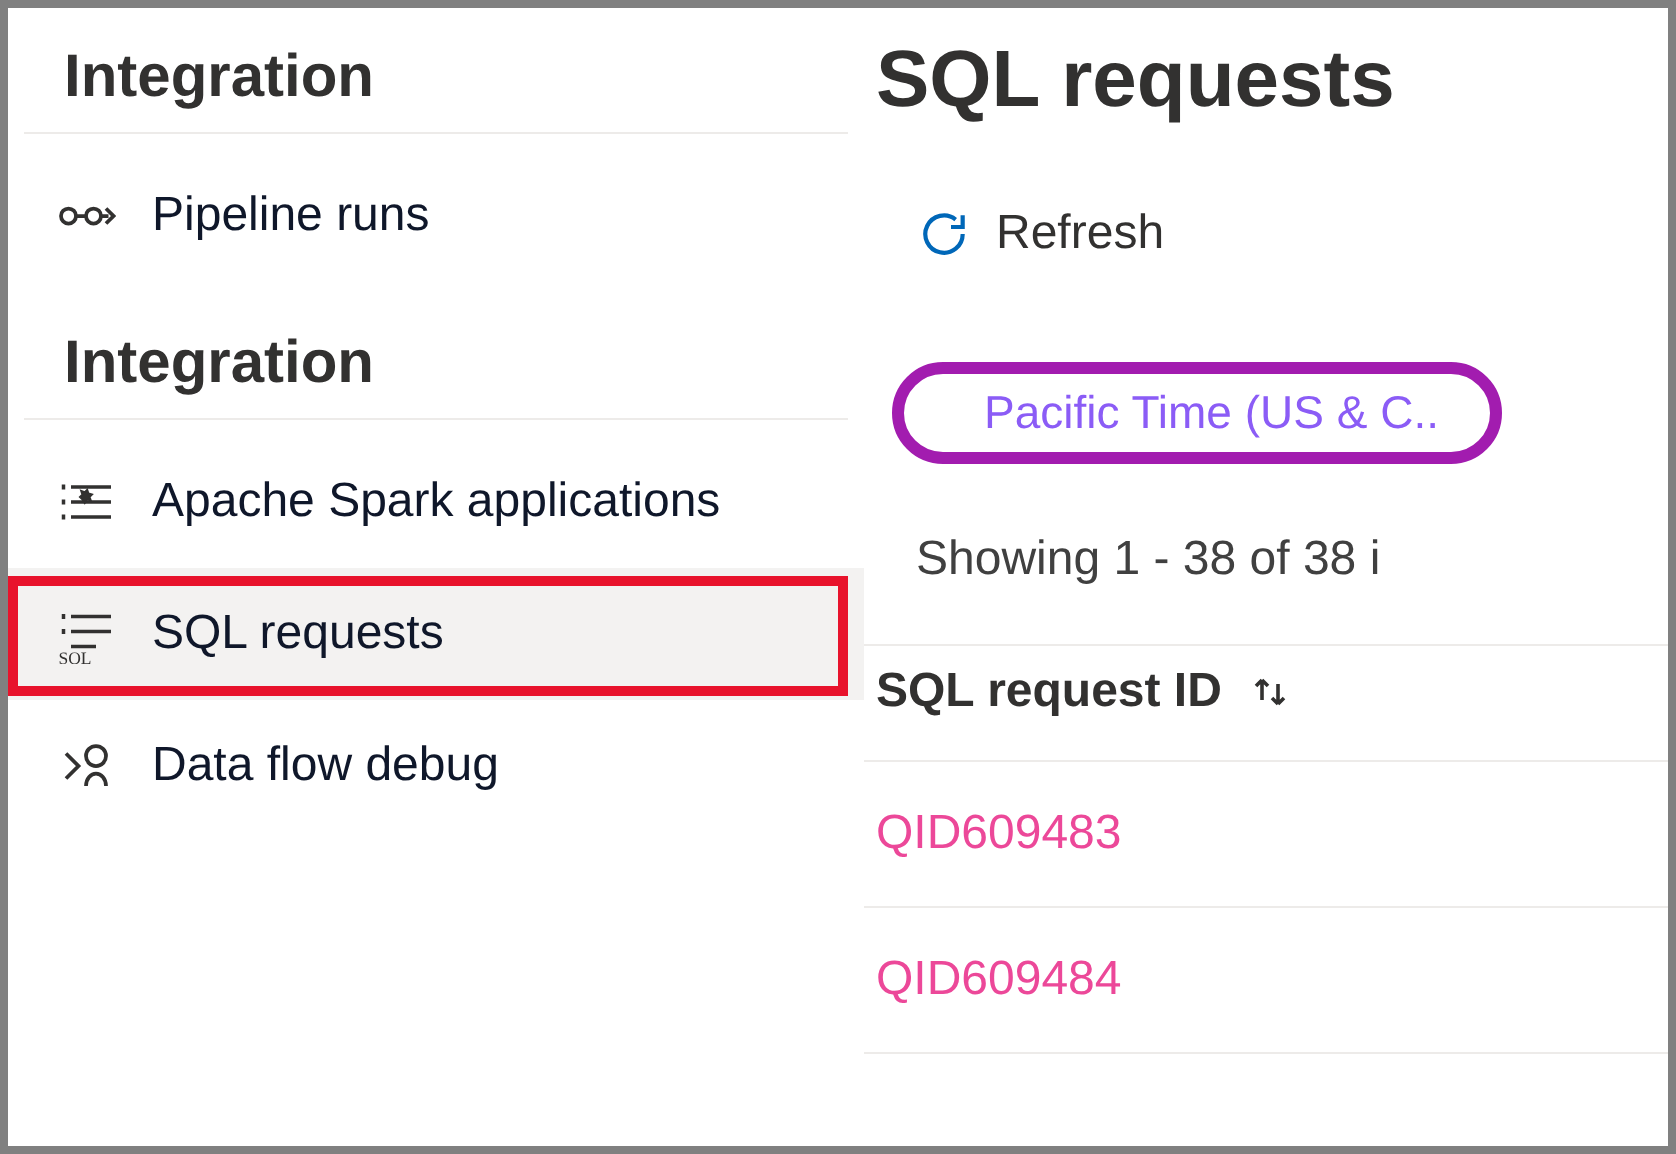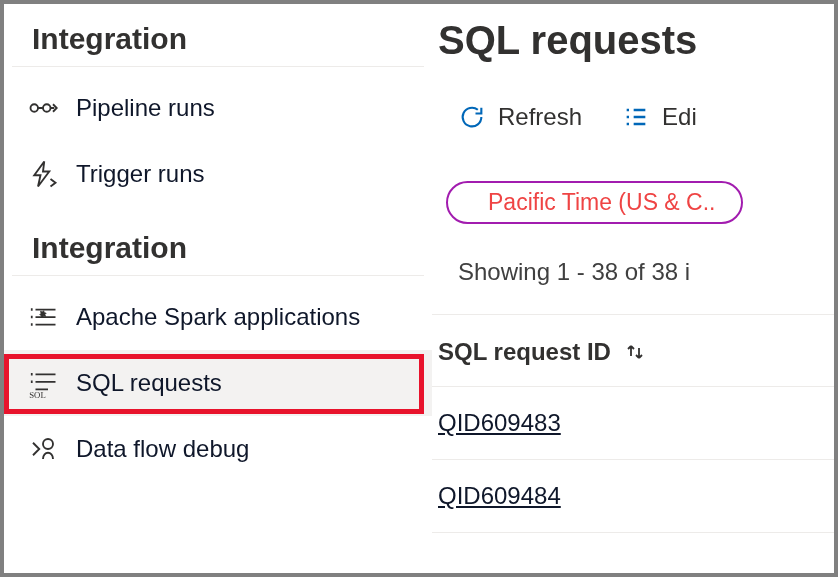--- a/index.html
+++ b/index.html
@@ -82,52 +82,51 @@
     gap: 12px;
     cursor: pointer;
     font-size: 24px;
   }
   .toolbar-btn svg { width: 28px; height: 28px; }
   .tz-pill {
     margin: 34px 0 0 14px;
     display: inline-flex;
     align-items: flex-end;
     padding: 6px 26px 6px 40px;
-    border: 2px solid #a21caf;
+    border: 6px solid #a21caf;
     border-radius: 30px;
     font-size: 23px;
-    color: #ef4444;
+    color: #8b5cf6;
     white-space: nowrap;
     overflow: hidden;
   }
   .count-line {
     padding: 34px 0 0 26px;
     font-size: 24px;
     color: #404040;
   }
   .table-header {
     margin-top: 28px;
-    padding: 23px 0 20px 6px;
+    padding: 9px 0 20px 6px;
     border-top: 1px solid #edebe9;
     border-bottom: 1px solid #edebe9;
     font-weight: 600;
     font-size: 24px;
     display: flex;
     align-items: center;
     gap: 12px;
   }
   .sort-arrows { display: inline-flex; }
   .sort-arrows svg { width: 24px; height: 24px; }
   .table-row {
     padding: 22px 0 22px 6px;
     border-bottom: 1px solid #edebe9;
-    color: #0f172a;
+    color: #ec4899;
     cursor: pointer;
     font-size: 24px;
-    text-decoration: underline;
   }
 </style>
 </head>
 <body>
 
 <div class="layout">
   <aside class="sidebar">
 
     <div class="section-header">Integration</div>
 
@@ -136,29 +135,20 @@
         <svg viewBox="0 0 24 24" fill="none" stroke="#323130" stroke-width="1.5">
           <circle cx="5" cy="12" r="3"></circle>
             <circle cx="15" cy="12" r="3"></circle>
           <path d="M8 12h4 M18 12h3"></path>
             <path d="M20 9l3 3-3 3"></path>
         </svg>
       </span>
       <span class="nav-label">Pipeline runs</span>
     </div>
 
-    <div class="nav-item">
-      <span class="nav-icon">
-        <svg viewBox="0 0 24 24" fill="none" stroke="#323130" stroke-width="1.5">
-          <path d="M13 2L5 13h5l-2 9 9-12h-5l1-8z"></path>
-          <path d="M18 16l4 3-4 3"></path>
-        </svg>
-      </span>
-      <span class="nav-label">Trigger runs</span>
-    </div>
 
 
     <div class="section-spacer"></div>
 
     <div class="section-header">Integration</div>
 
     <div class="nav-item">
       <span class="nav-icon">
         <svg viewBox="0 0 24 24" fill="none" stroke="#323130" stroke-width="1.4">
           <path d="M3 5v2M3 11v2M3 17v2"></path>
@@ -200,28 +190,20 @@
     <div class="toolbar">
       <div class="toolbar-btn">
         <span>
           <svg viewBox="0 0 24 24" fill="none" stroke="#0067b8" stroke-width="1.8">
             <path d="M20 12a8 8 0 1 1-3-6.2"></path>
               <path d="M20 4v5h-5"></path>
           </svg>
         </span>
         <span>Refresh</span>
       </div>
-      <div class="toolbar-btn">
-        <span>
-          <svg viewBox="0 0 24 24" fill="none" stroke="#0067b8" stroke-width="2">
-            <path d="M4 6h2M4 12h2M4 18h2 M10 6h10M10 12h10M10 18h10"></path>
-          </svg>
-        </span>
-        <span>Edi</span>
-      </div>
     </div>
 
     <div class="tz-pill">
       <span>Pacific Time (US &amp; C..</span>
     </div>
 
     <div class="count-line">Showing 1 - 38 of 38 i</div>
 
     <div class="table-header">
       <span>SQL request ID</span>

